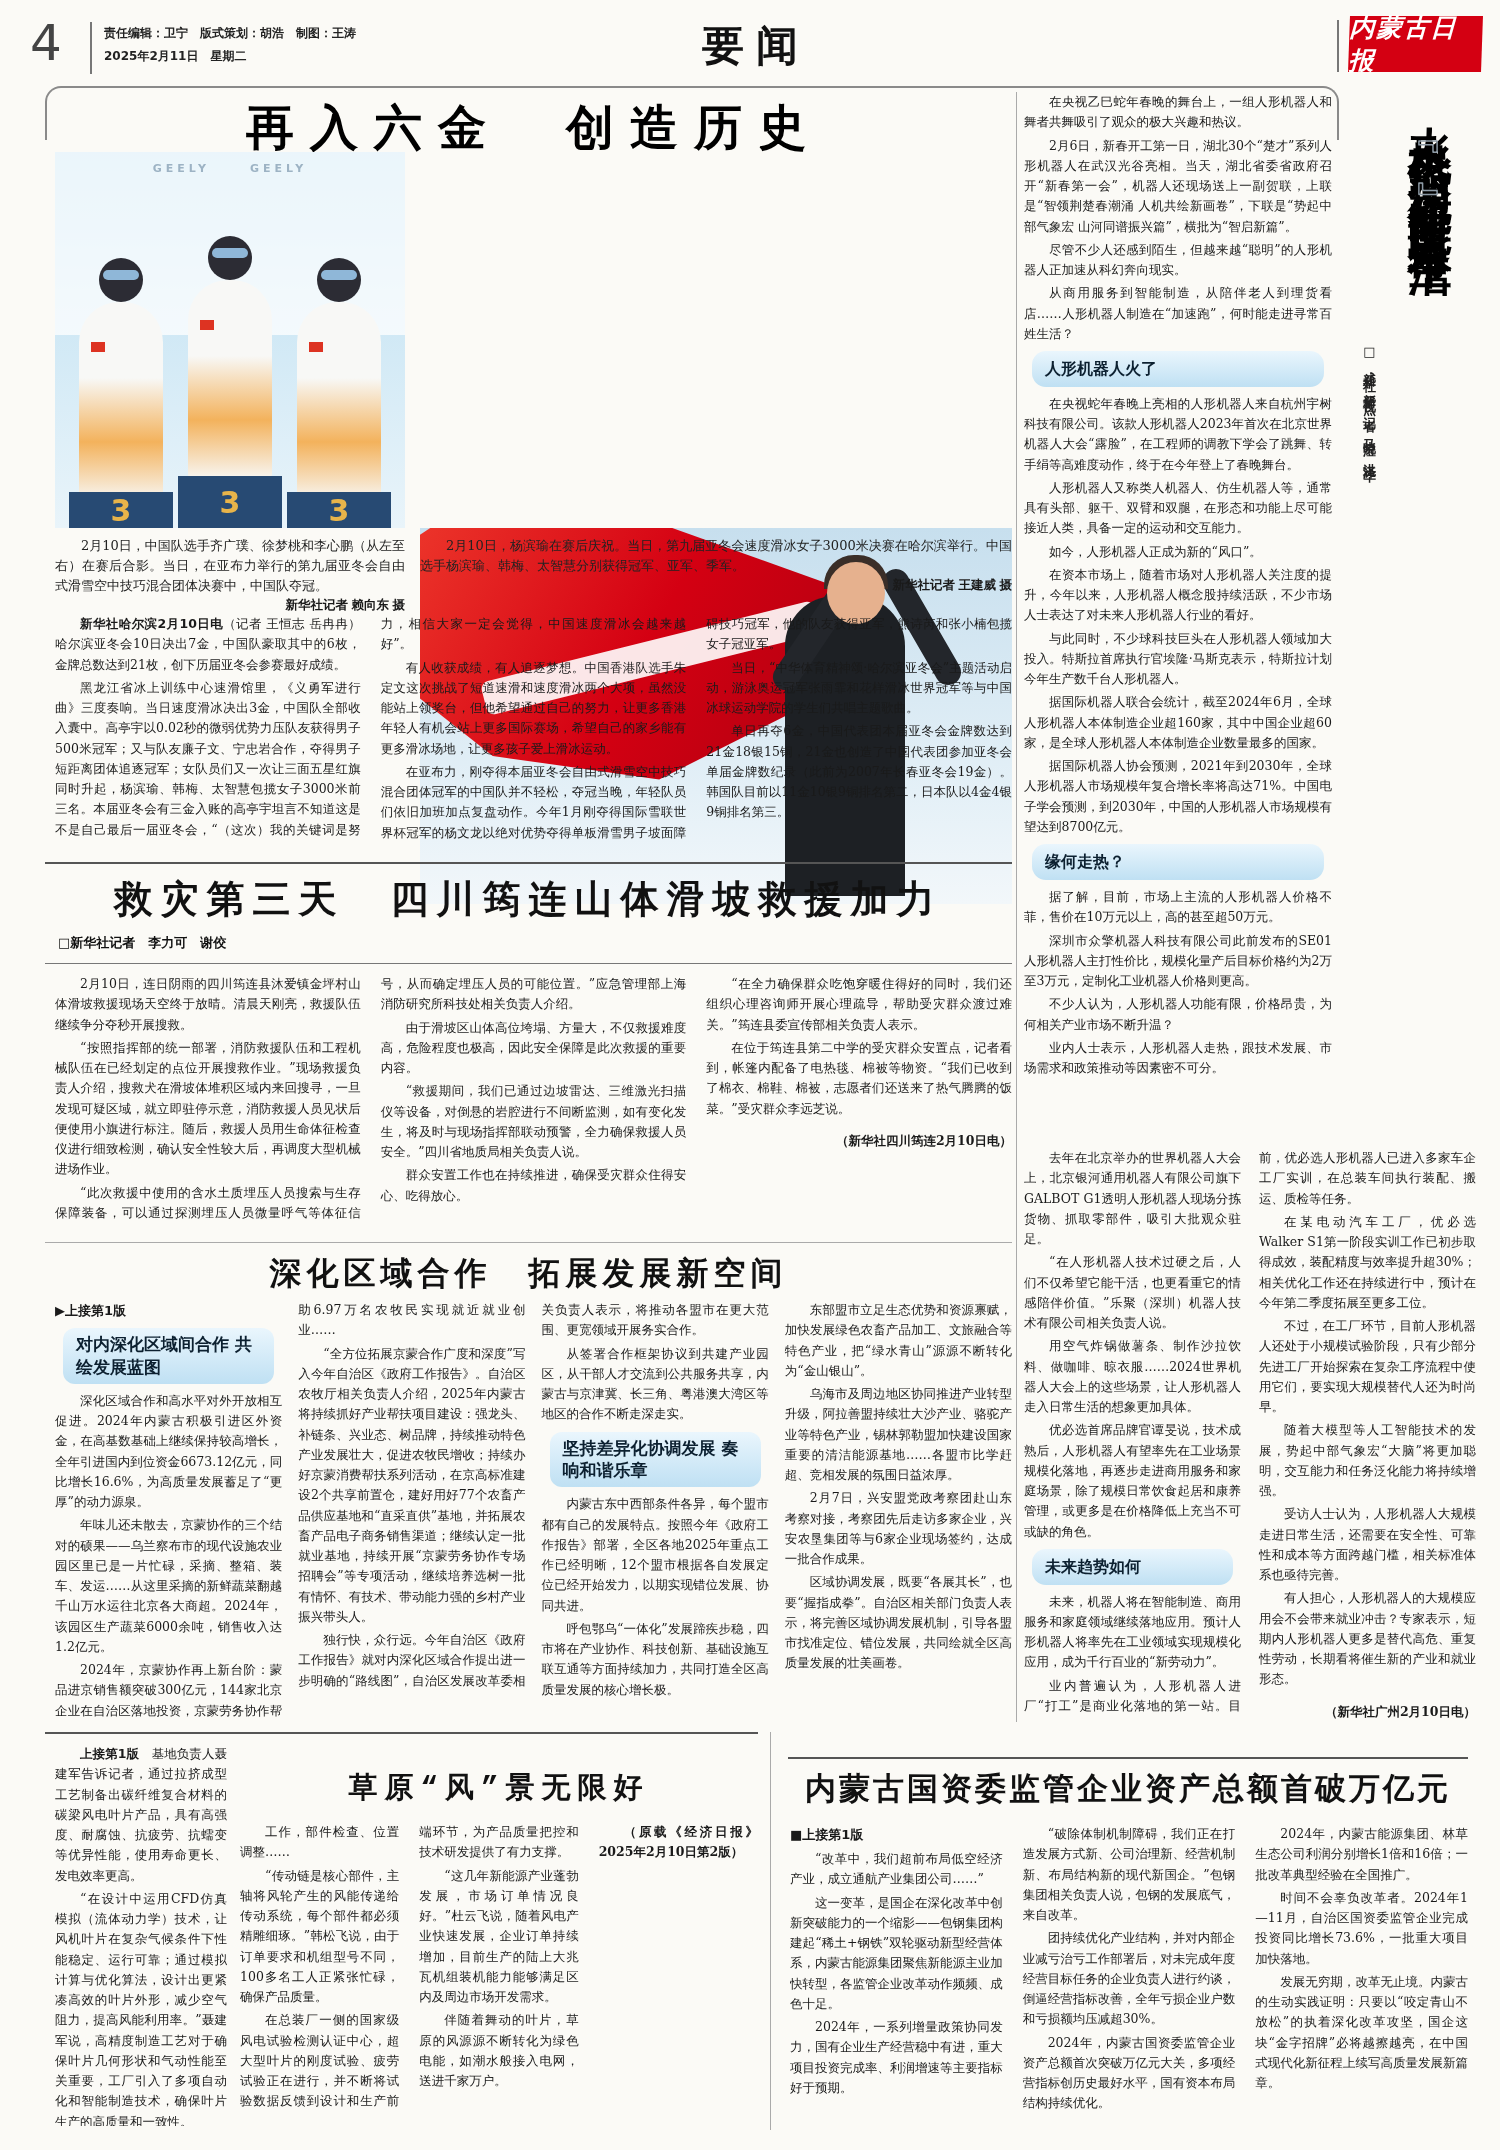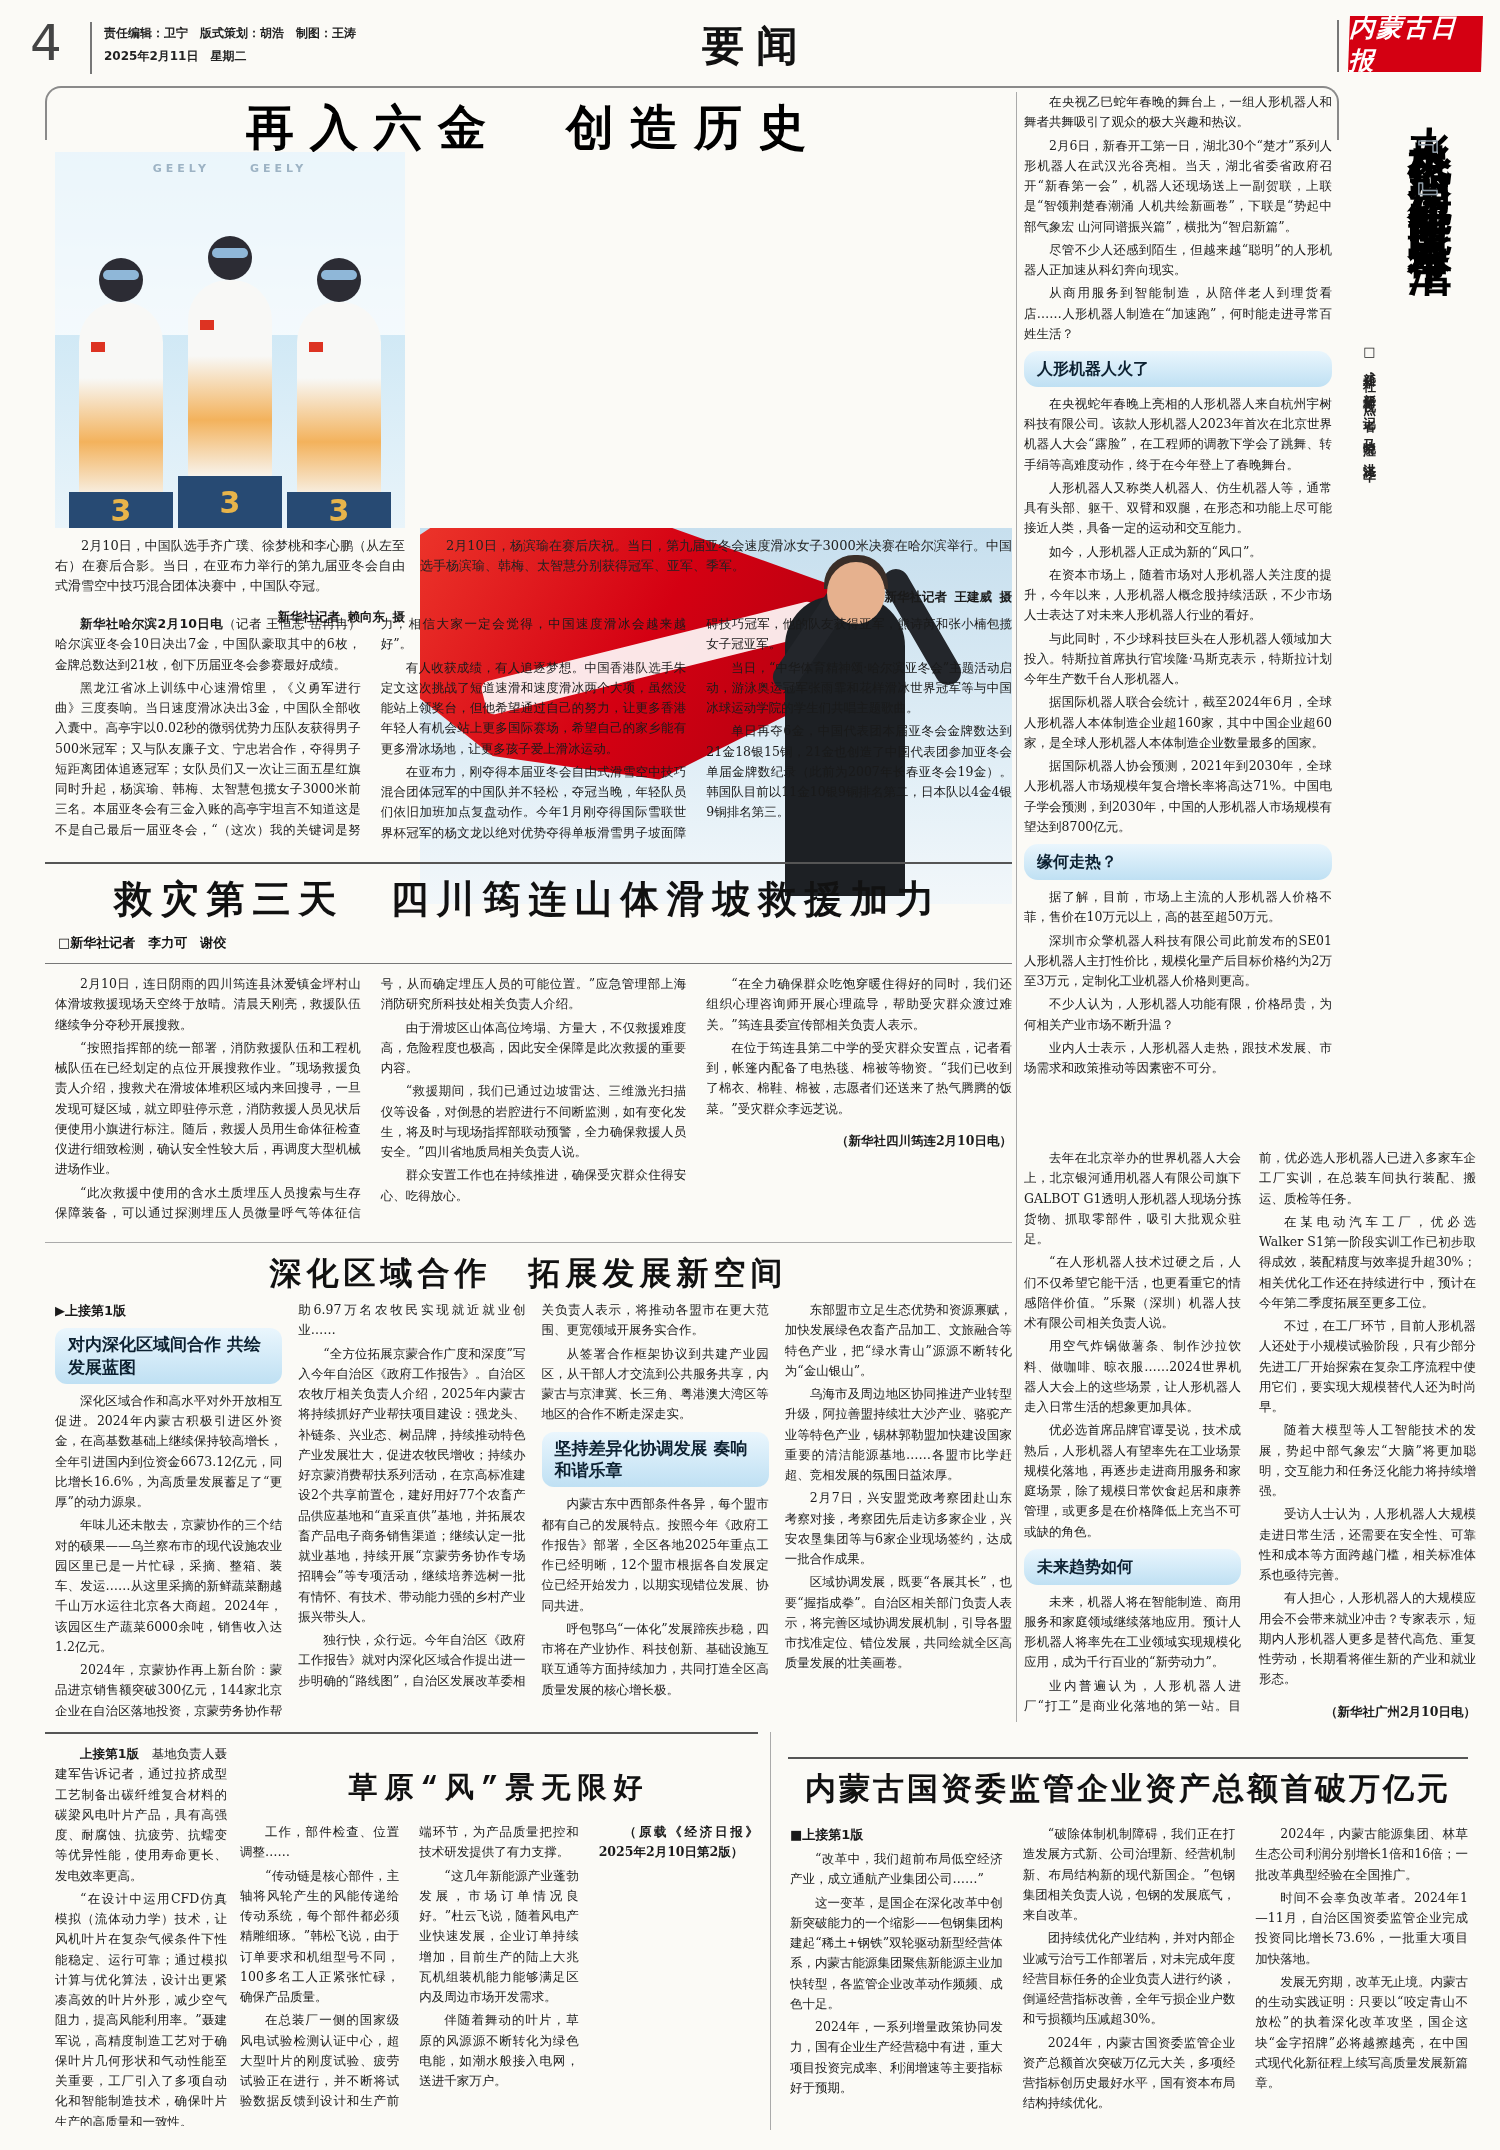--- a/index.html
+++ b/index.html
@@ -31,26 +31,26 @@
   .c4{column-count:4;column-gap:16px;}
   .c2{column-count:2;column-gap:18px;}
   .para{text-indent:2em;text-align:justify;margin:0 0 3px 0;}
   .para b{font-family:"DejaVu Sans",sans-serif;}
   .byline{font-size:13px;font-weight:bold;color:#111;}
   .byline-rule{height:1px;background:#777;}
   .dateline{font-weight:bold;text-align:right;margin-top:12px;font-size:12.5px;}
   .marker{font-weight:bold;font-family:"DejaVu Sans",sans-serif;font-size:13px;text-indent:0;margin:0 0 4px 0;}
   .bluebox{background:linear-gradient(180deg,#eaf6fd 0%,#bfe0f3 100%);border-radius:14px;
            padding:5px 13px;font-family:"DejaVu Sans",sans-serif;font-weight:bold;font-size:16px;
-           color:#0c2030;margin:7px 0;break-inside:avoid;text-indent:0;}
+           color:#0c2030;margin:7px 8px;break-inside:avoid;text-indent:0;}
   .bluebox.big{font-size:17px;line-height:1.35;border-radius:12px;}
   
   .caption{font-family:"DejaVu Serif",serif;font-size:13px;line-height:1.55;text-align:justify;
            color:#222;text-indent:2em;}
-  .credit{font-weight:bold;text-align:right;font-family:Liberation Mono, monospace;font-size:12.5px;margin-top:13px;}
+  .credit{font-weight:bold;text-align:right;font-family:Liberation Sans, sans-serif;font-size:12.5px;margin-top:1px;}
   
   .photo{overflow:hidden;position:relative;background:#cfe4f0;}
   .ph1{background:linear-gradient(180deg,#aed8ee 0%,#cfe8f5 45%,#e9f4fa 100%);}
   .backdrop{position:absolute;left:0;top:0;right:0;height:46%;background:rgba(255,255,255,.75);
             color:#9db3c4;font-size:11px;letter-spacing:4px;display:flex;gap:40px;justify-content:center;
             align-items:flex-start;padding-top:10px;font-weight:bold;}
   .athlete{position:absolute;width:84px;height:200px;border-radius:40px 40px 6px 6px;
            background:linear-gradient(180deg,#f8f8f6 0%,#f8f8f6 38%,#f3b25c 70%,#f8f8f6 100%);}
   .head{position:absolute;top:-44px;left:20px;width:44px;height:44px;border-radius:50%;background:#2c2c34;}
   .head:after{content:"";position:absolute;left:4px;top:12px;width:36px;height:10px;border-radius:6px;background:#8fb7d8;}

